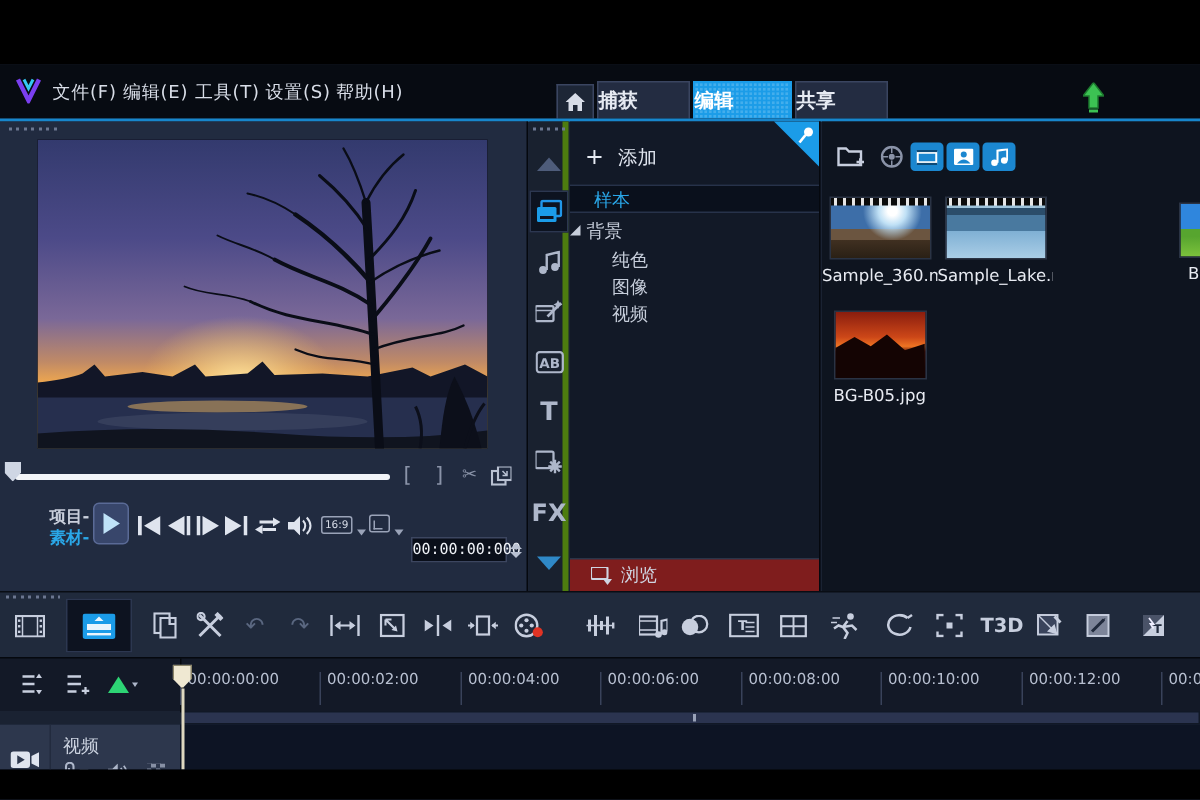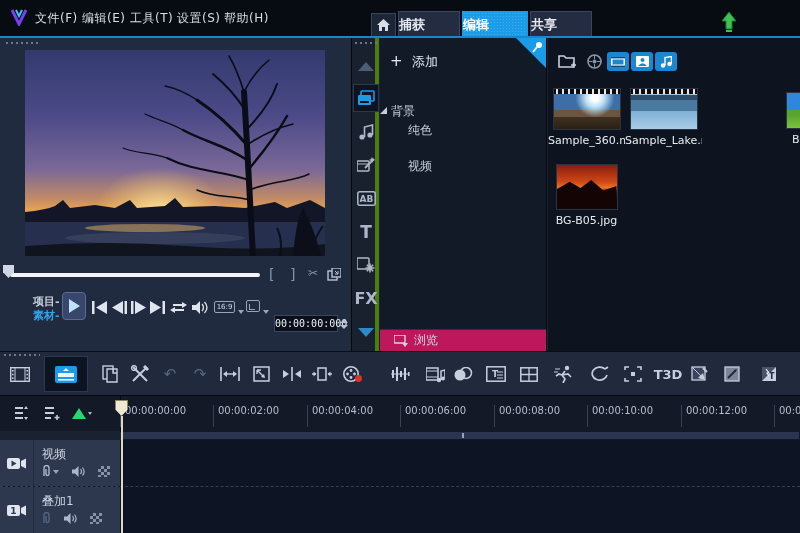--- a/index.html
+++ b/index.html
@@ -1,20 +1,20 @@
 <!DOCTYPE html>
 <html><head>
 <meta charset="utf-8">
 <style>
   * { margin:0; padding:0; box-sizing:border-box; }
   html,body { background:#000; }
   #app {
-    position:relative; width:800px; height:533px; overflow:hidden;
+    position:relative; width:800px; height:470px; overflow:hidden;
     background:#1a2232; font-family:"DejaVu Sans","Liberation Sans",sans-serif;
-    color:#d6dbe6; -webkit-font-smoothing:antialiased; cursor:default;
+    color:#d6dbe6; -webkit-font-smoothing:antialiased; cursor:default;margin-top:43px;
   }
   .abs { position:absolute; }
 
   
   #menubar { position:absolute; top:0; left:0; width:800px; height:36px; background:#070b12; }
   .menu-item { position:absolute; top:10px; font-size:12px; color:#d9dee8; letter-spacing:.5px; }
   #accent-line { position:absolute; top:36px; left:0; width:800px; height:2px; background:#1786cc; }
   .tab { position:absolute; top:11px; height:25px; line-height:25px; text-align:left;
          font-size:13px; font-weight:bold; color:#e6eaf2; background:#232c41;
          border:1px solid #3a4560; border-bottom:none; }
@@ -58,21 +58,21 @@
   .txt-ic { font-weight:bold; color:#aeb7ca; }
 
   
   #libtree { position:absolute; top:38px; left:380px; width:167px; height:313px; background:#121927; border-right:1px solid #05080e; }
   #add-row { position:absolute; top:10px; left:0; width:100%; height:28px; font-size:13px; color:#dfe4ee; }
   #pin-corner { position:absolute; top:0; right:0; width:0; height:0; border-top:30px solid #1b9ce8; border-left:30px solid transparent; }
   #pin-corner svg { position:absolute; top:-27px; right:2px; }
   .tree-row { position:absolute; left:0; width:100%; height:19px; font-size:12px; color:#c6cdda; line-height:19px; }
   .tree-row.sel { background:#0a101c; border-top:1px solid #27324a; border-bottom:1px solid #27324a; color:#2aa7e8; }
   .expand-tri { display:inline-block; width:0; height:0; border-left:7px solid transparent; border-bottom:7px solid #c6cdda; margin:0 4px 1px 0; }
-  #browse-row { position:absolute; bottom:0; left:0; width:100%; height:22px; background:#be185d; border-top:1px solid #2a3448;
+  #browse-row { position:absolute; bottom:0; left:0; width:100%; height:22px; background:#7f1d1d; border-top:1px solid #2a3448;
         font-size:12px; color:#cfd5e2; line-height:21px; }
 
   
   #media { position:absolute; top:38px; left:548px; width:252px; height:313px; background:#0e141f; }
   .mbtn { position:absolute; top:14px; width:22px; height:19px; background:#1b87d0; border-radius:3px;
         display:flex; align-items:center; justify-content:center; }
   #search-box { position:absolute; top:13px; left:137px; width:112px; height:20px; background:#0a0e18;
         border:1px solid #39445c; display:flex; align-items:center; padding:0 3px; }
   #search-box input { flex:1; min-width:0; background:transparent; border:none; outline:none;
         font-family:inherit; font-size:10px; font-style:italic; color:#cfd5e2; }
@@ -334,25 +334,31 @@
     <div id="add-row">
       <span class="abs" style="left:10px;top:4px;font-size:15px;color:#e6eaf2">+</span>
       <span class="abs" style="left:32px;top:5px">添加</span>
     </div>
     <div id="pin-corner">
       <svg width="12" height="12" viewBox="0 0 12 12">
           <circle cx="7" cy="4" r="3" fill="#fff"></circle>
           <path d="M5,6 L1,11" stroke="#fff" stroke-width="1.8"></path>
         </svg>
     </div>
+    <div class="tree-row sel" style="top:42px">
+      <span style="padding-left:16px">样本</span>
+    </div>
     <div class="tree-row" style="top:64px">
       <span style="padding-left:0"><i class="expand-tri"></i><span>背景</span></span>
     </div>
     <div class="tree-row" style="top:83px">
       <span style="padding-left:28px">纯色</span>
+    </div>
+    <div class="tree-row" style="top:101px">
+      <span style="padding-left:28px">图像</span>
     </div>
     <div class="tree-row" style="top:119px">
       <span style="padding-left:28px">视频</span>
     </div>
     <div id="browse-row">
       <span class="abs" style="left:14px;top:5px">
         <svg width="15" height="12" viewBox="0 0 15 12">
             <rect x="0" y="0" width="11" height="8" rx="1" fill="none" stroke="#cfd5e2" stroke-width="1.4"></rect>
             <polygon points="8,8 14,8 11,12" fill="#cfd5e2"></polygon>
           </svg>

